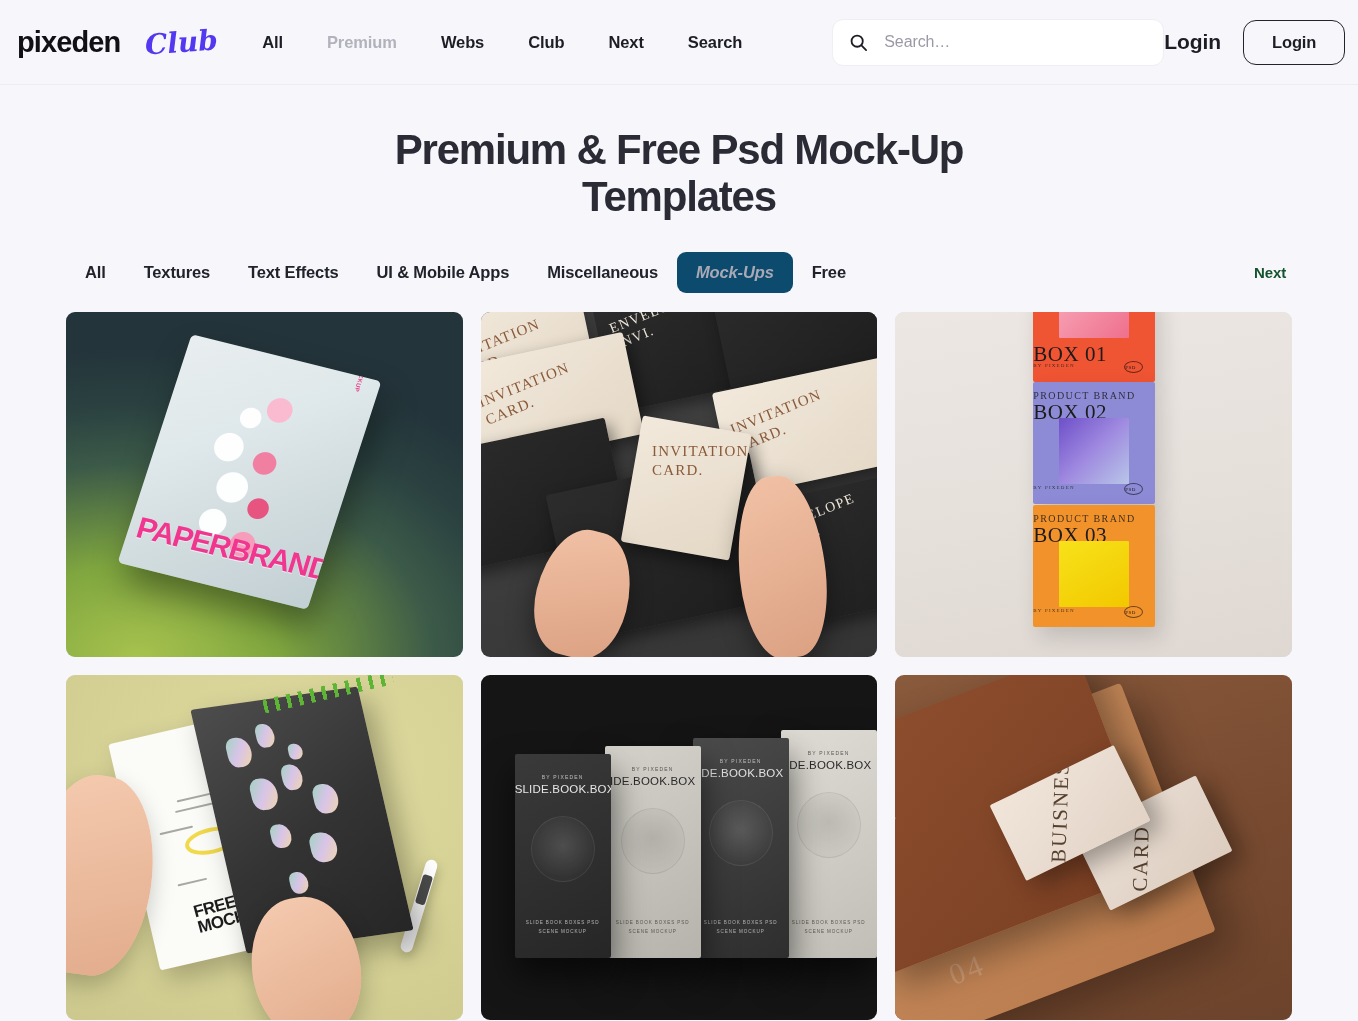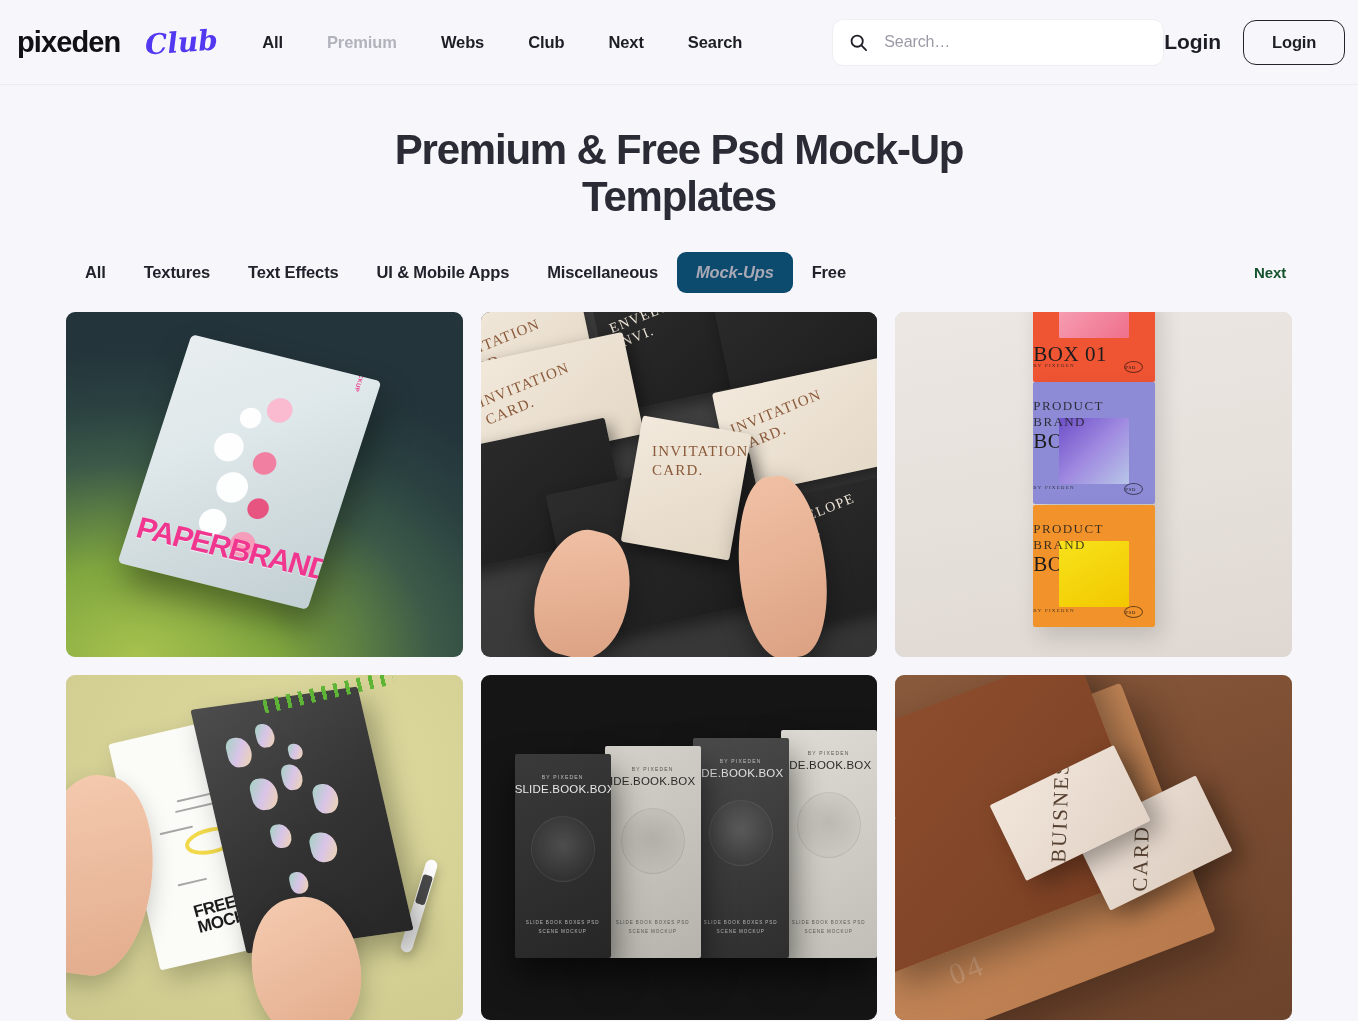--- a/index.html
+++ b/index.html
@@ -294,21 +294,21 @@
     position: absolute;
     left: 138px;
     width: 122px;
     border-radius: 2px;
     box-shadow: 6px 10px 22px rgba(0,0,0,.14);
     font-family: "Liberation Serif", serif;
     color: #1c1c1c;
     text-align: left;
     overflow: hidden;
   }
-  .c3 .box .brand { font-size: 13px; letter-spacing: 1.4px; margin-top: 16px; opacity: .85; }
+  .c3 .box .brand { font-size: 10px; letter-spacing: 1.4px; margin-top: 8px; opacity: .85; }
   .c3 .box .name  { font-size: 21px; letter-spacing: .5px; margin-top: -1px; }
   .c3 .box .by    { font-size: 5px; letter-spacing: 1.2px; position: absolute; bottom: 14px; left: 0; right: 0; opacity: .8; }
   .c3 .box .psd {
     position: absolute; right: 12px; bottom: 9px;
     width: 19px; height: 12px;
     border: .8px solid rgba(0,0,0,.55);
     border-radius: 50%;
     font-size: 5px; line-height: 12px; letter-spacing: .4px;
   }
   .c3 .box .art { position: absolute; left: 26px; right: 26px; top: 36px; height: 66px; border-radius: 1px; }

